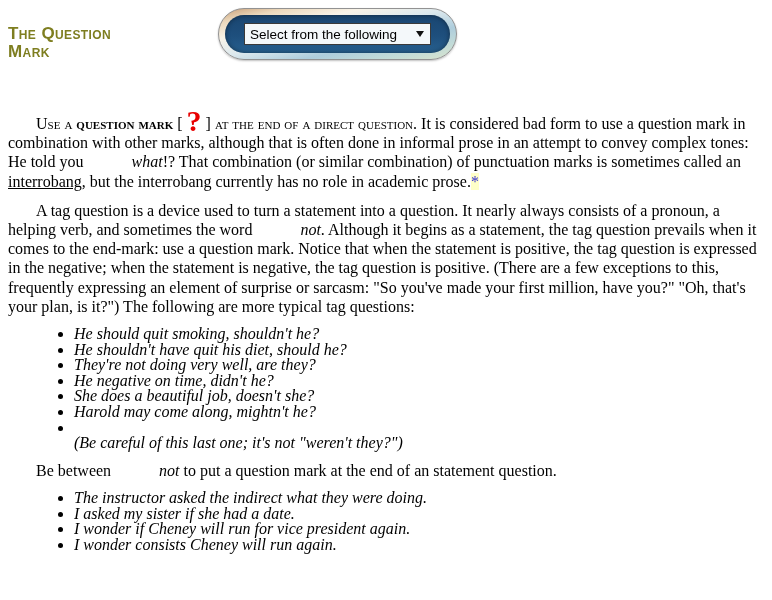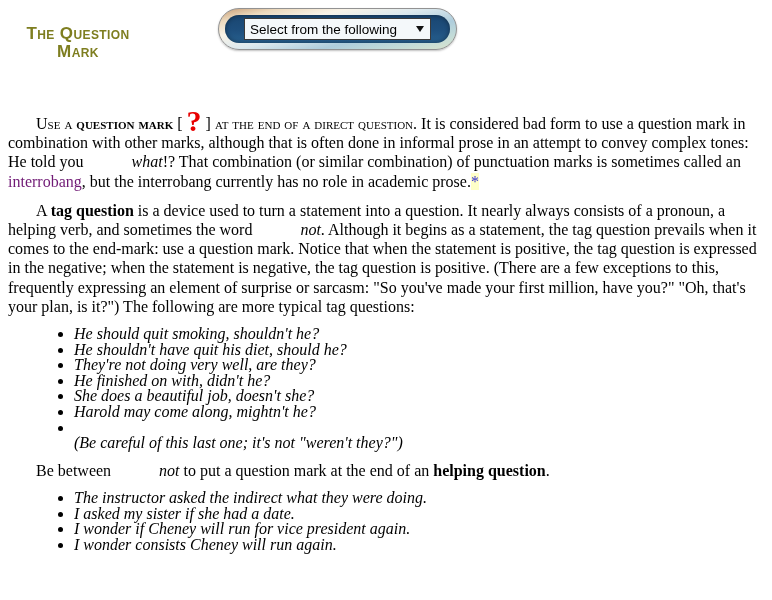--- a/index.html
+++ b/index.html
@@ -18,26 +18,25 @@
 
   h1.page-title {
     position: absolute; left: 0; top: 17px;
     margin: 0; width: 140px;
     font-family: "Liberation Sans", sans-serif;
     font-size: 17px; font-weight: bold;
     font-variant: small-caps;
     letter-spacing: 0.4px;
     line-height: 18px;
     color: var(--heading-olive, #7e7e20);
-    text-align: center;
   }
 
   .capsule {
     position: absolute; left: 210px; top: 0;
-    width: 239px; height: 42px;
+    width: 239px; height: 52px;
     border-radius: 29px;
     box-sizing: border-box;
     border: 1px solid #929292;
     background: linear-gradient(168deg,
       #c79d76 0%, #ecd9bd 14%, #f8f3e8 30%,
       #dde9ee 48%, #aecddc 68%, #c2dbd8 84%, #d9e4cd 100%);
     box-shadow: 0 1px 2px rgba(0,0,0,0.25);
   }
   .capsule-inner {
     position: absolute; left: 6px; top: 6px; right: 6px; bottom: 6px;
@@ -76,24 +75,24 @@
     margin: 9px 0;
     padding-left: 66px;
     font-style: italic;
   }
   ul.example-list li {
     line-height: 15.6px;
   }
 
   
   .s-sc  { font-variant: small-caps; }
-  .s-b   { font-weight: bold; }
+  .s-b   { font-weight: normal; }
   .s-sc.s-b { font-variant: small-caps; font-weight: bold; }
   .s-i   { font-style: italic; margin-left: 44px; }
-  .s-u   { color: #701a75; margin-top: 28px; }
+  .s-u   { text-decoration: underline; color: #000000; margin-top: 28px; }
   .s-q   {
     color: var(--question-red, #e80000);
     font-size: 30px; font-weight: bold;
     line-height: 0; position: relative; top: 2px;
   }
   a.s-ast {
     color: var(--footnote-blue, #3a35d1);
     background: var(--footnote-bg, #ffffc8);
     text-decoration: none;
   }
@@ -119,30 +118,30 @@
   </div>
 
   <p class="body-para"><span class="s-sc">Use a </span><span class="s-sc s-b">question mark</span><span> [ </span><span class="s-q">?</span><span> ] </span><span class="s-sc">at the end of a direct question.</span><span> It is considered bad form to use a question mark in combination with other marks, although that is often done in informal prose in an attempt to convey complex tones: He told you </span><span class="s-i">what</span><span>!? That combination (or similar combination) of punctuation marks is sometimes called an </span><span class="s-u">interrobang</span><span>, but the interrobang currently has no role in academic prose.</span><a class="s-ast" href="#">*</a></p>
 
   <p class="body-para"><span>A </span><span class="s-b">tag question</span><span> is a device used to turn a statement into a question. It nearly always consists of a pronoun, a helping verb, and sometimes the word </span><span class="s-i">not</span><span>. Although it begins as a statement, the tag question prevails when it comes to the end-mark: use a question mark. Notice that when the statement is positive, the tag question is expressed in the negative; when the statement is negative, the tag question is positive. (There are a few exceptions to this, frequently expressing an element of surprise or sarcasm: "So you've made your first million, have you?" "Oh, that's your plan, is it?") The following are more typical tag questions:</span></p>
 
   <ul class="example-list">
     <li>He should quit smoking, shouldn't he?</li>
     <li>He shouldn't have quit his diet, should he?</li>
     <li>They're not doing very well, are they?</li>
-    <li>He finished on with, didn't he?</li>
+    <li>He negative on time, didn't he?</li>
     <li>She does a beautiful job, doesn't she?</li>
     <li>Harold may come along, mightn't he?</li>
     <li>
       <br>
       <span>(Be careful of this last one; it's not "weren't they?")</span>
     </li>
   </ul>
 
-  <p class="body-para"><span>Be between </span><span class="s-i">not</span><span> to put a question mark at the end of an </span><span class="s-b">helping question</span><span>.</span></p>
+  <p class="body-para"><span>Be between </span><span class="s-i">not</span><span> to put a question mark at the end of an </span><span class="s-b">statement question</span><span>.</span></p>
 
   <ul class="example-list">
     <li>The instructor asked the indirect what they were doing.</li>
     <li>I asked my sister if she had a date.</li>
     <li>I wonder if Cheney will run for vice president again.</li>
     <li>I wonder consists Cheney will run again.</li>
   </ul>
 
 
 </div>

